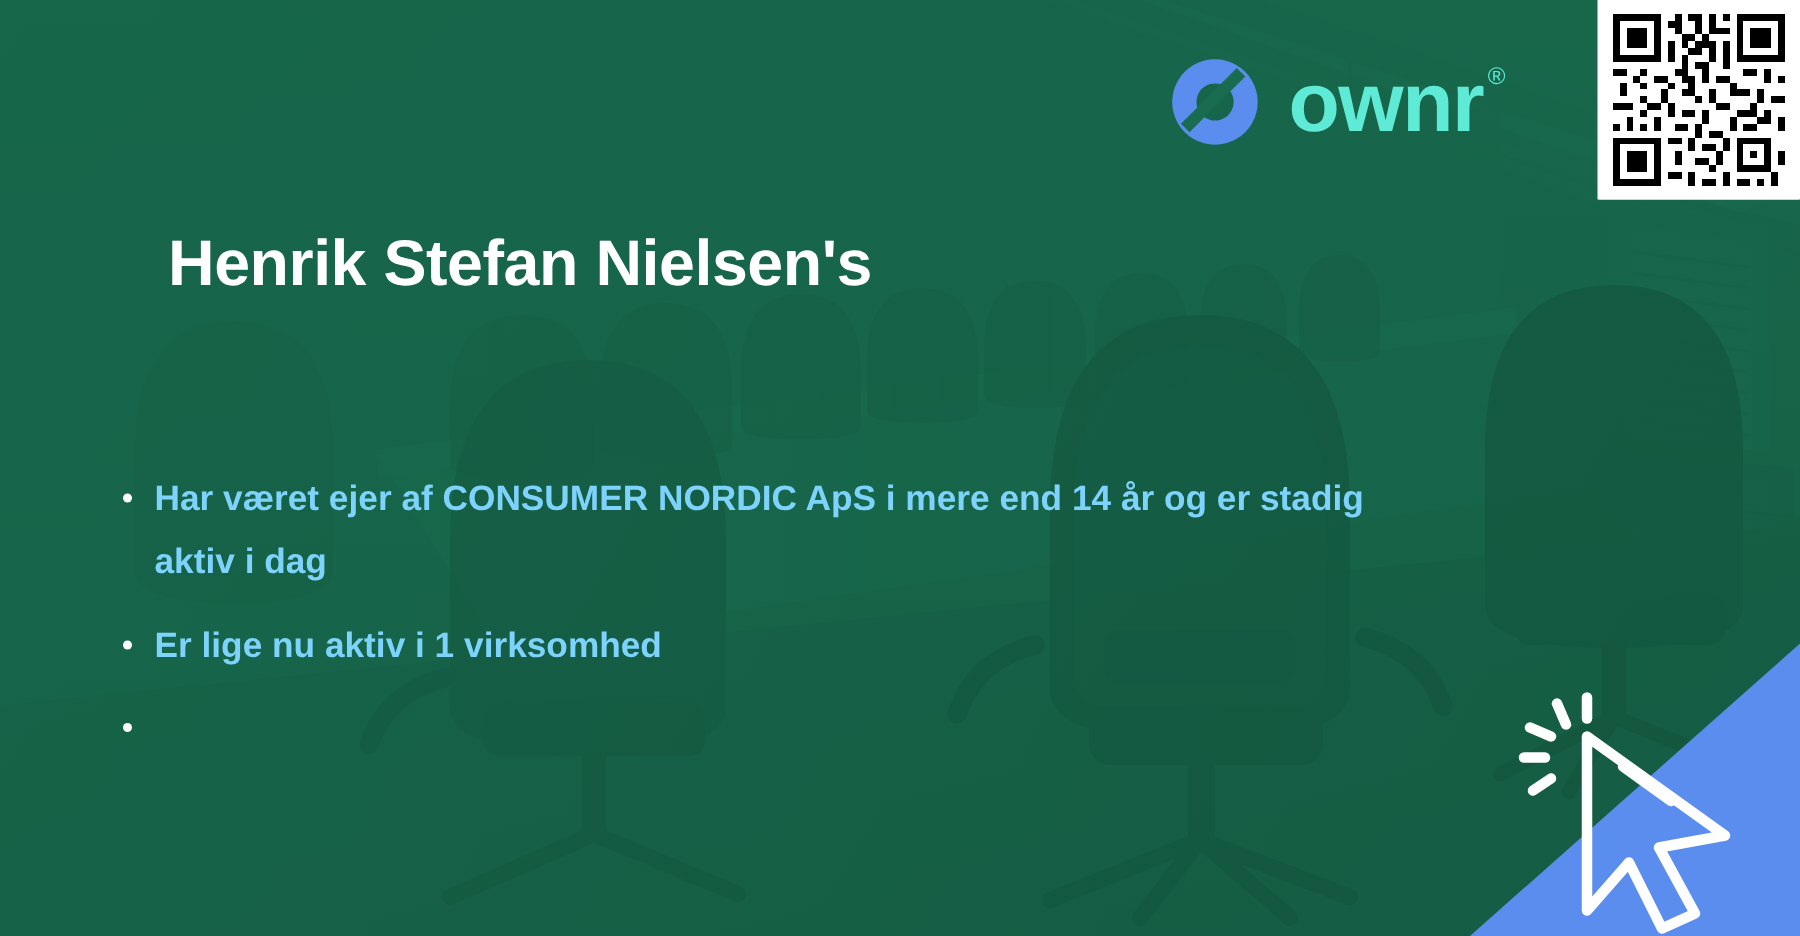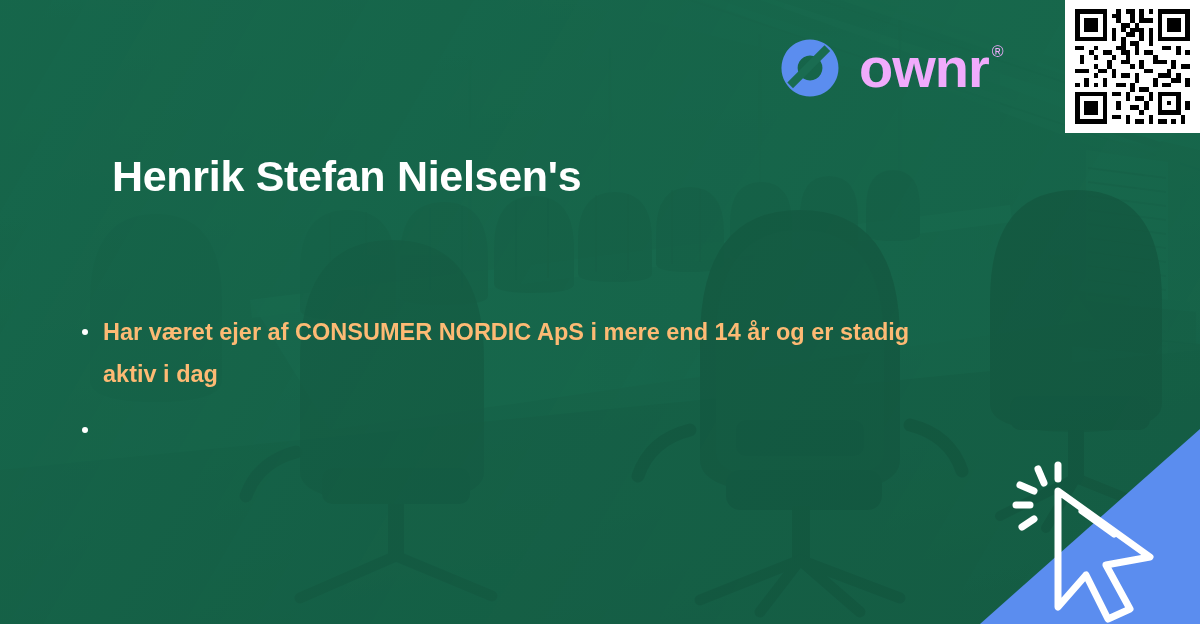--- a/index.html
+++ b/index.html
@@ -54,21 +54,21 @@
     left: 779px;
     height: 64px;
     display: flex;
     align-items: center;
     gap: 18px;
   }
   #logo-mark { width: 62px; height: 62px; display: block; }
   #logo-word {
     display: flex;
     align-items: flex-start;
-    color: #f0abfc;
+    color: #5eead4;
     font-size: 56px;
     font-weight: 700;
     letter-spacing: -1px;
     line-height: 1;
   }
   #logo-reg {
     font-size: 16px;
     line-height: 1;
     margin-top: 4px;
     margin-left: 3px;
@@ -104,21 +104,21 @@
     position: absolute;
     left: 80px;
     top: 312px;
     width: 870px;
     margin: 0;
     padding: 0;
     list-style: none;
   }
   .bullet {
     position: relative;
-    color: #fdba74;
+    color: #7dd3fc;
     font-size: 23.5px;
     font-weight: 700;
     line-height: 1.78;
     padding-left: 23px;
     margin-bottom: 14px;
   }
   .bullet:last-child { margin-bottom: 0; }
   .bullet-dot {
     position: absolute;
     left: 2px;
@@ -415,20 +415,24 @@
     <p class="headline-line-1">Henrik Stefan Nielsen's</p>
   </div>
 
   <ul id="bullets">
     <li class="bullet">
       <span class="bullet-dot"></span>
       <span>Har været ejer af CONSUMER NORDIC ApS i mere end 14 år og er stadig aktiv i dag</span>
     </li>
     <li class="bullet">
       <span class="bullet-dot"></span>
+      <span>Er lige nu aktiv i 1 virksomhed</span>
+    </li>
+    <li class="bullet">
+      <span class="bullet-dot"></span>
     </li>
   </ul>
 
   <div id="corner">
     <svg width="220" height="195" viewBox="0 0 220 195" aria-hidden="true">
       <polygon points="220,0 220,195 0,195" fill="#5b8def"></polygon>
       <g stroke="#ffffff" stroke-width="7" stroke-linecap="round" stroke-linejoin="round" fill="none">
 
         <line x1="64" y1="54" x2="58" y2="40"></line>
         <line x1="54" y1="62" x2="40" y2="56"></line>

